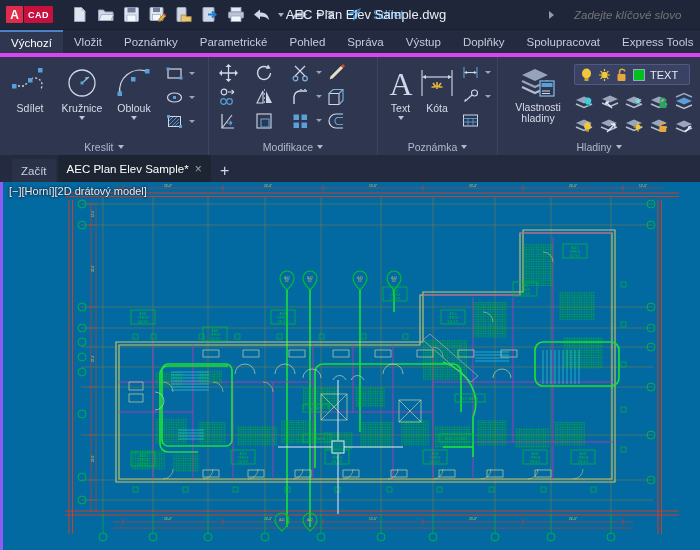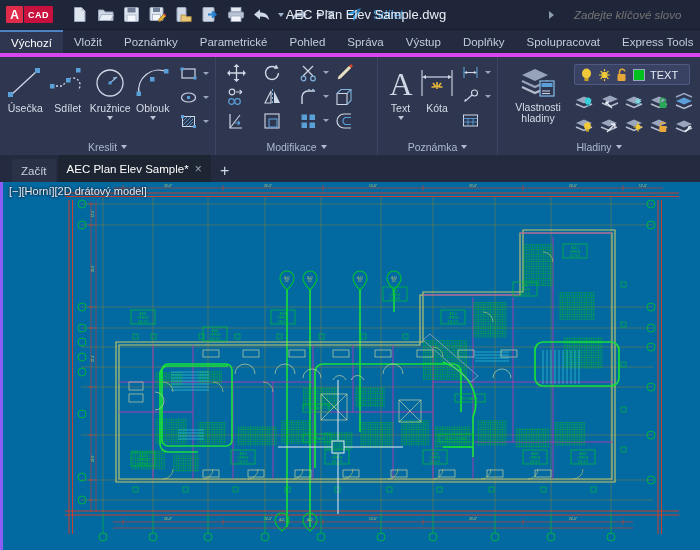--- a/index.html
+++ b/index.html
@@ -268,30 +268,20 @@
     <div class="rtab">Výstup</div>
     <div class="rtab">Doplňky</div>
     <div class="rtab">Spolupracovat</div>
     <div class="rtab">Express Tools</div>
   </div>
 
   <div class="ribbon">
 
     <div class="panel" style="width:215px">
       <div class="panel-body">
-        <div class="bigbtn">
-          <span class="ic">
-            <svg width="40" height="34" viewBox="0 0 40 34">
-                <path d="M6 29L32 5" stroke="#cfd8e6" stroke-width="1.3" fill="none"></path>
-                <rect x="3" y="26" width="5" height="5" fill="#5a9fd8"></rect>
-                <rect x="30" y="2" width="5" height="5" fill="#5a9fd8"></rect>
-              </svg>
-          </span>
-          <span class="lb">Úsečka</span>
-        </div>
         <div class="bigbtn">
           <span class="ic">
             <svg width="40" height="34" viewBox="0 0 40 34">
                 <path d="M4 20h10l6-6a7 7 0 1 1 10 10" stroke="#cfd8e6" stroke-width="1.3" fill="none" stroke-dasharray="2 2"></path>
                 <rect x="2" y="18" width="4.5" height="4.5" fill="#5a9fd8"></rect>
                 <rect x="18" y="12" width="4.5" height="4.5" fill="#5a9fd8"></rect>
                 <rect x="28" y="2" width="4.5" height="4.5" fill="#5a9fd8"></rect>
               </svg>
           </span>
           <span class="lb">Sdílet</span>

